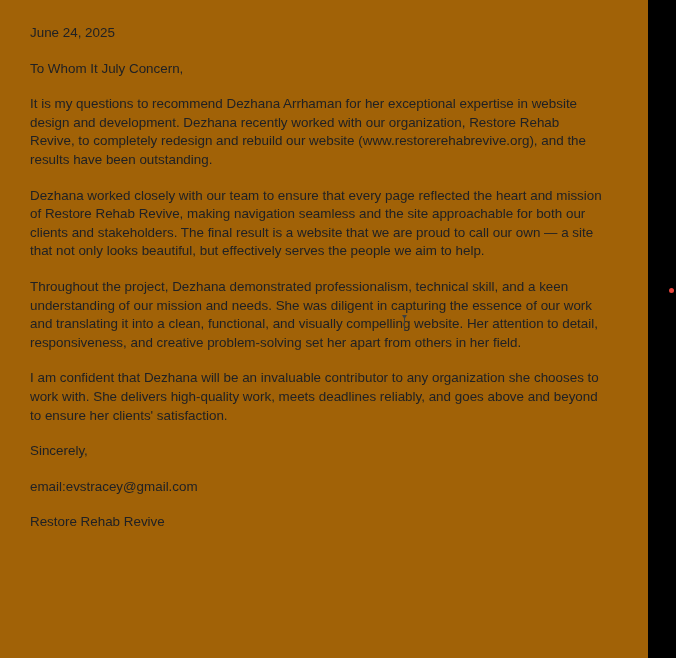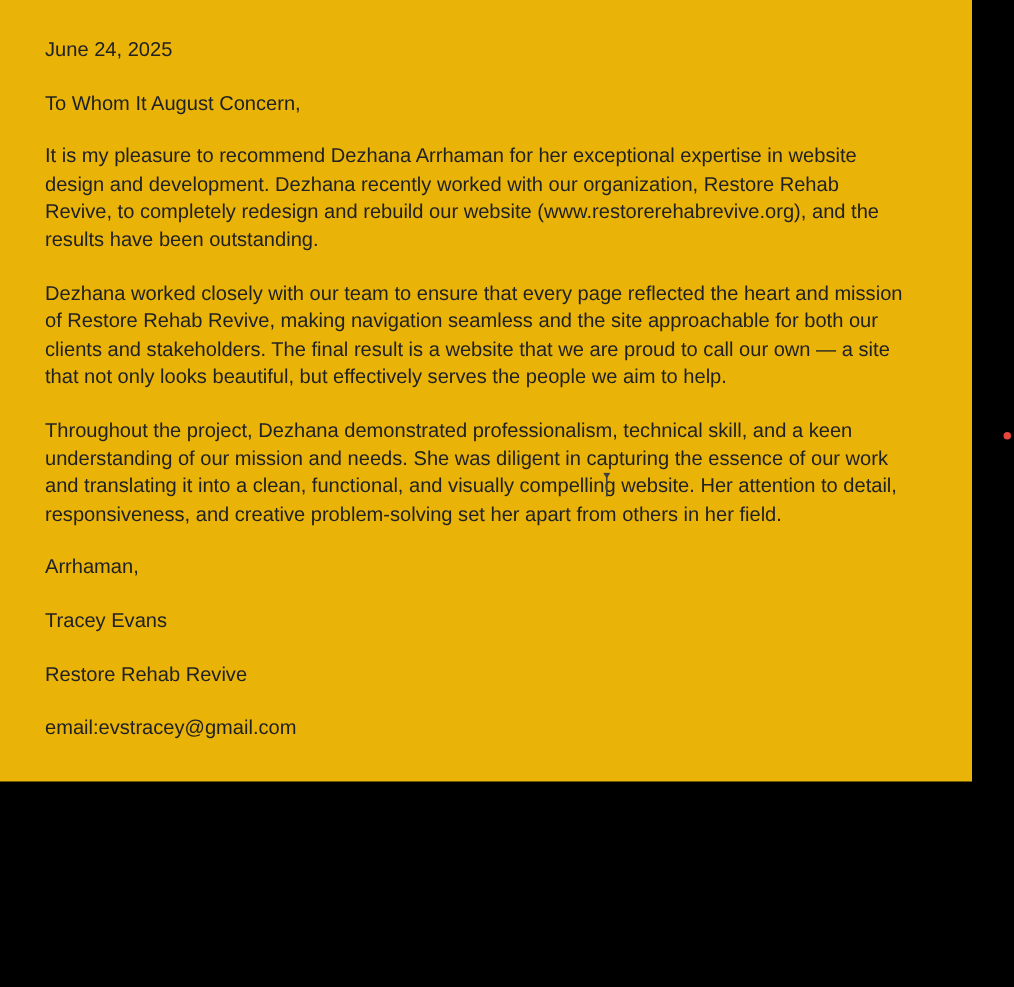--- a/index.html
+++ b/index.html
@@ -18,22 +18,22 @@
     width: 676px;
     height: 658px;
     background: #000000;
   }
   
   #page {
     position: absolute;
     left: 0;
     top: 0;
     width: 648px;
-    height: 521px;
-    background: #eab308;
+    height: 658px;
+    background: #a16207;
   }
   #letter {
     position: absolute;
     left: 30px;
     top: 24px;
     width: 577px;
   }
   .para {
     color: #202124;
     font-size: 13.4px;
@@ -83,38 +83,38 @@
 </head>
 <body>
 
 <div id="screen">
 
   <div id="page">
     <div id="letter">
 
       <p class="para">June 24, 2025</p>
 
-      <p class="para">To Whom It August Concern,</p>
+      <p class="para">To Whom It July Concern,</p>
 
-      <p class="para">It is my pleasure to recommend Dezhana Arrhaman for her exceptional expertise in website design and development. Dezhana recently worked with our organization, Restore Rehab Revive, to completely redesign and rebuild our website (www.restorerehabrevive.org), and the results have been outstanding.</p>
+      <p class="para">It is my questions to recommend Dezhana Arrhaman for her exceptional expertise in website design and development. Dezhana recently worked with our organization, Restore Rehab Revive, to completely redesign and rebuild our website (www.restorerehabrevive.org), and the results have been outstanding.</p>
 
       <p class="para">Dezhana worked closely with our team to ensure that every page reflected the heart and mission of Restore Rehab Revive, making navigation seamless and the site approachable for both our clients and stakeholders. The final result is a website that we are proud to call our own — a site that not only looks beautiful, but effectively serves the people we aim to help.</p>
 
       <p class="para">Throughout the project, Dezhana demonstrated professionalism, technical skill, and a keen understanding of our mission and needs. She was diligent in capturing the essence of our work and translating it into a clean, functional, and visually compelling website. Her attention to detail, responsiveness, and creative problem-solving set her apart from others in her field.</p>
 
+      <p class="para">I am confident that Dezhana will be an invaluable contributor to any organization she chooses to work with. She delivers high-quality work, meets deadlines reliably, and goes above and beyond to ensure her clients' satisfaction.</p>
 
 
-      <p class="para">Arrhaman,</p>
-
-      <p class="para">Tracey Evans</p>
+      <p class="para">Sincerely,</p>
 
 
-      <p class="para">Restore Rehab Revive</p>
 
       <p class="para">email:evstracey@gmail.com</p>
+
+      <p class="para">Restore Rehab Revive</p>
 
     </div>
 
     <div id="caret"></div>
   </div>
 
   <div id="right-gutter"></div>
   <div id="red-marker"></div>
 
 </div>

